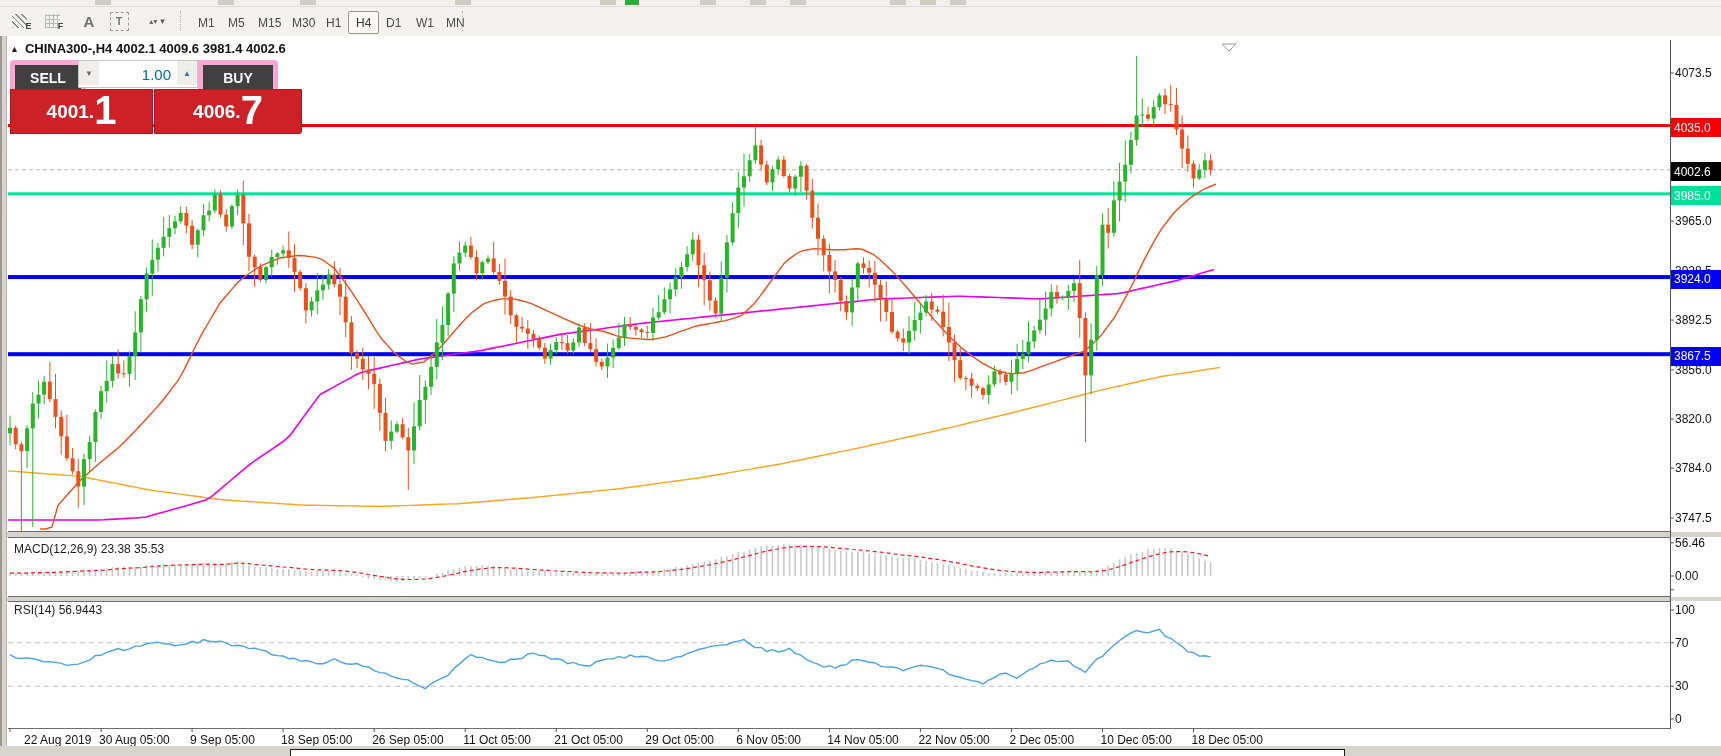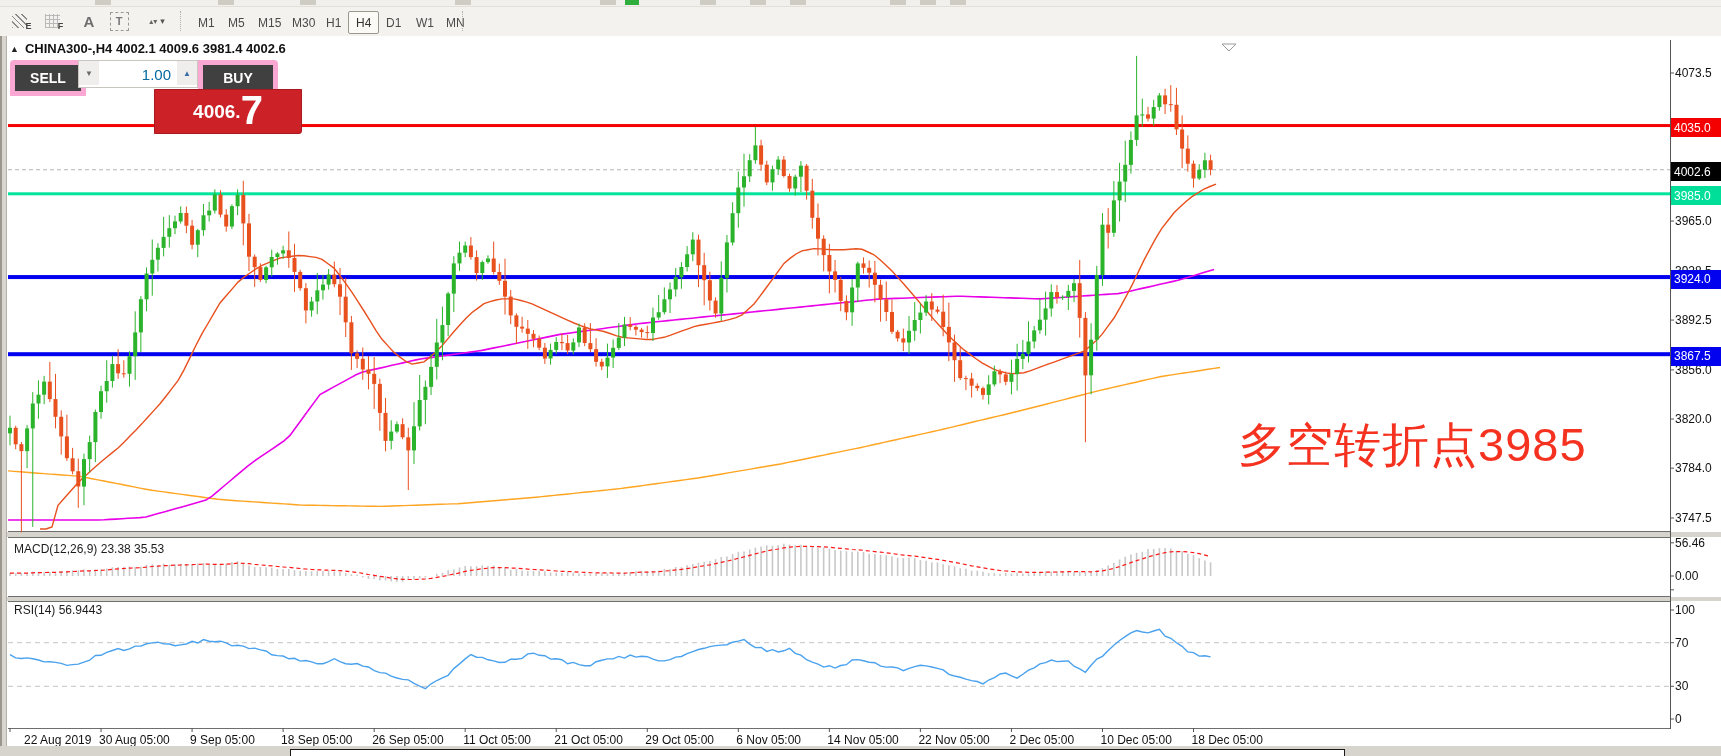--- a/index.html
+++ b/index.html
@@ -807,34 +807,37 @@
     </div>
 
     <div class="trade">
       <div class="btn-sell">SELL</div>
       <div class="vol-group">
         <div class="spin">▼</div>
         <div class="vol-val">1.00</div>
         <div class="spin up">▲</div>
       </div>
       <div class="btn-buy">BUY</div>
+      <div class="big-quote bq-sell">
+        <span class="bq-main">4001.</span>
+          <span class="bq-big">1</span>
+      </div>
       <div class="big-quote bq-buy">
         <span class="bq-main">4006.</span>
           <span class="bq-big">7</span>
       </div>
     </div>
 
     <div class="panel-label" style="left:14px;top:506px;">
       <span>MACD(12,26,9)</span>&nbsp;<span>23.38 35.53</span>
     </div>
     <div class="panel-label" style="left:14px;top:567px;">
       <span>RSI(14)</span>&nbsp;<span>56.9443</span>
     </div>
 
-    <div class="annotation">多空转折点3985</div>
 
     <div id="labels-holder">
         <div class="axis-label" style="left: 1675px; top: 30px;">4073.5</div>
         <div class="axis-label" style="left: 1675px; top: 79.8225px;">4037.0</div>
         <div class="axis-label" style="left: 1675px; top: 178.102px;">3965.0</div>
         <div class="axis-label" style="left: 1675px; top: 227.925px;">3928.5</div>
         <div class="axis-label" style="left: 1675px; top: 277.065px;">3892.5</div>
         <div class="axis-label" style="left: 1675px; top: 326.887px;">3856.0</div>
         <div class="axis-label" style="left: 1675px; top: 376.027px;">3820.0</div>
         <div class="axis-label" style="left: 1675px; top: 425.168px;">3784.0</div>

